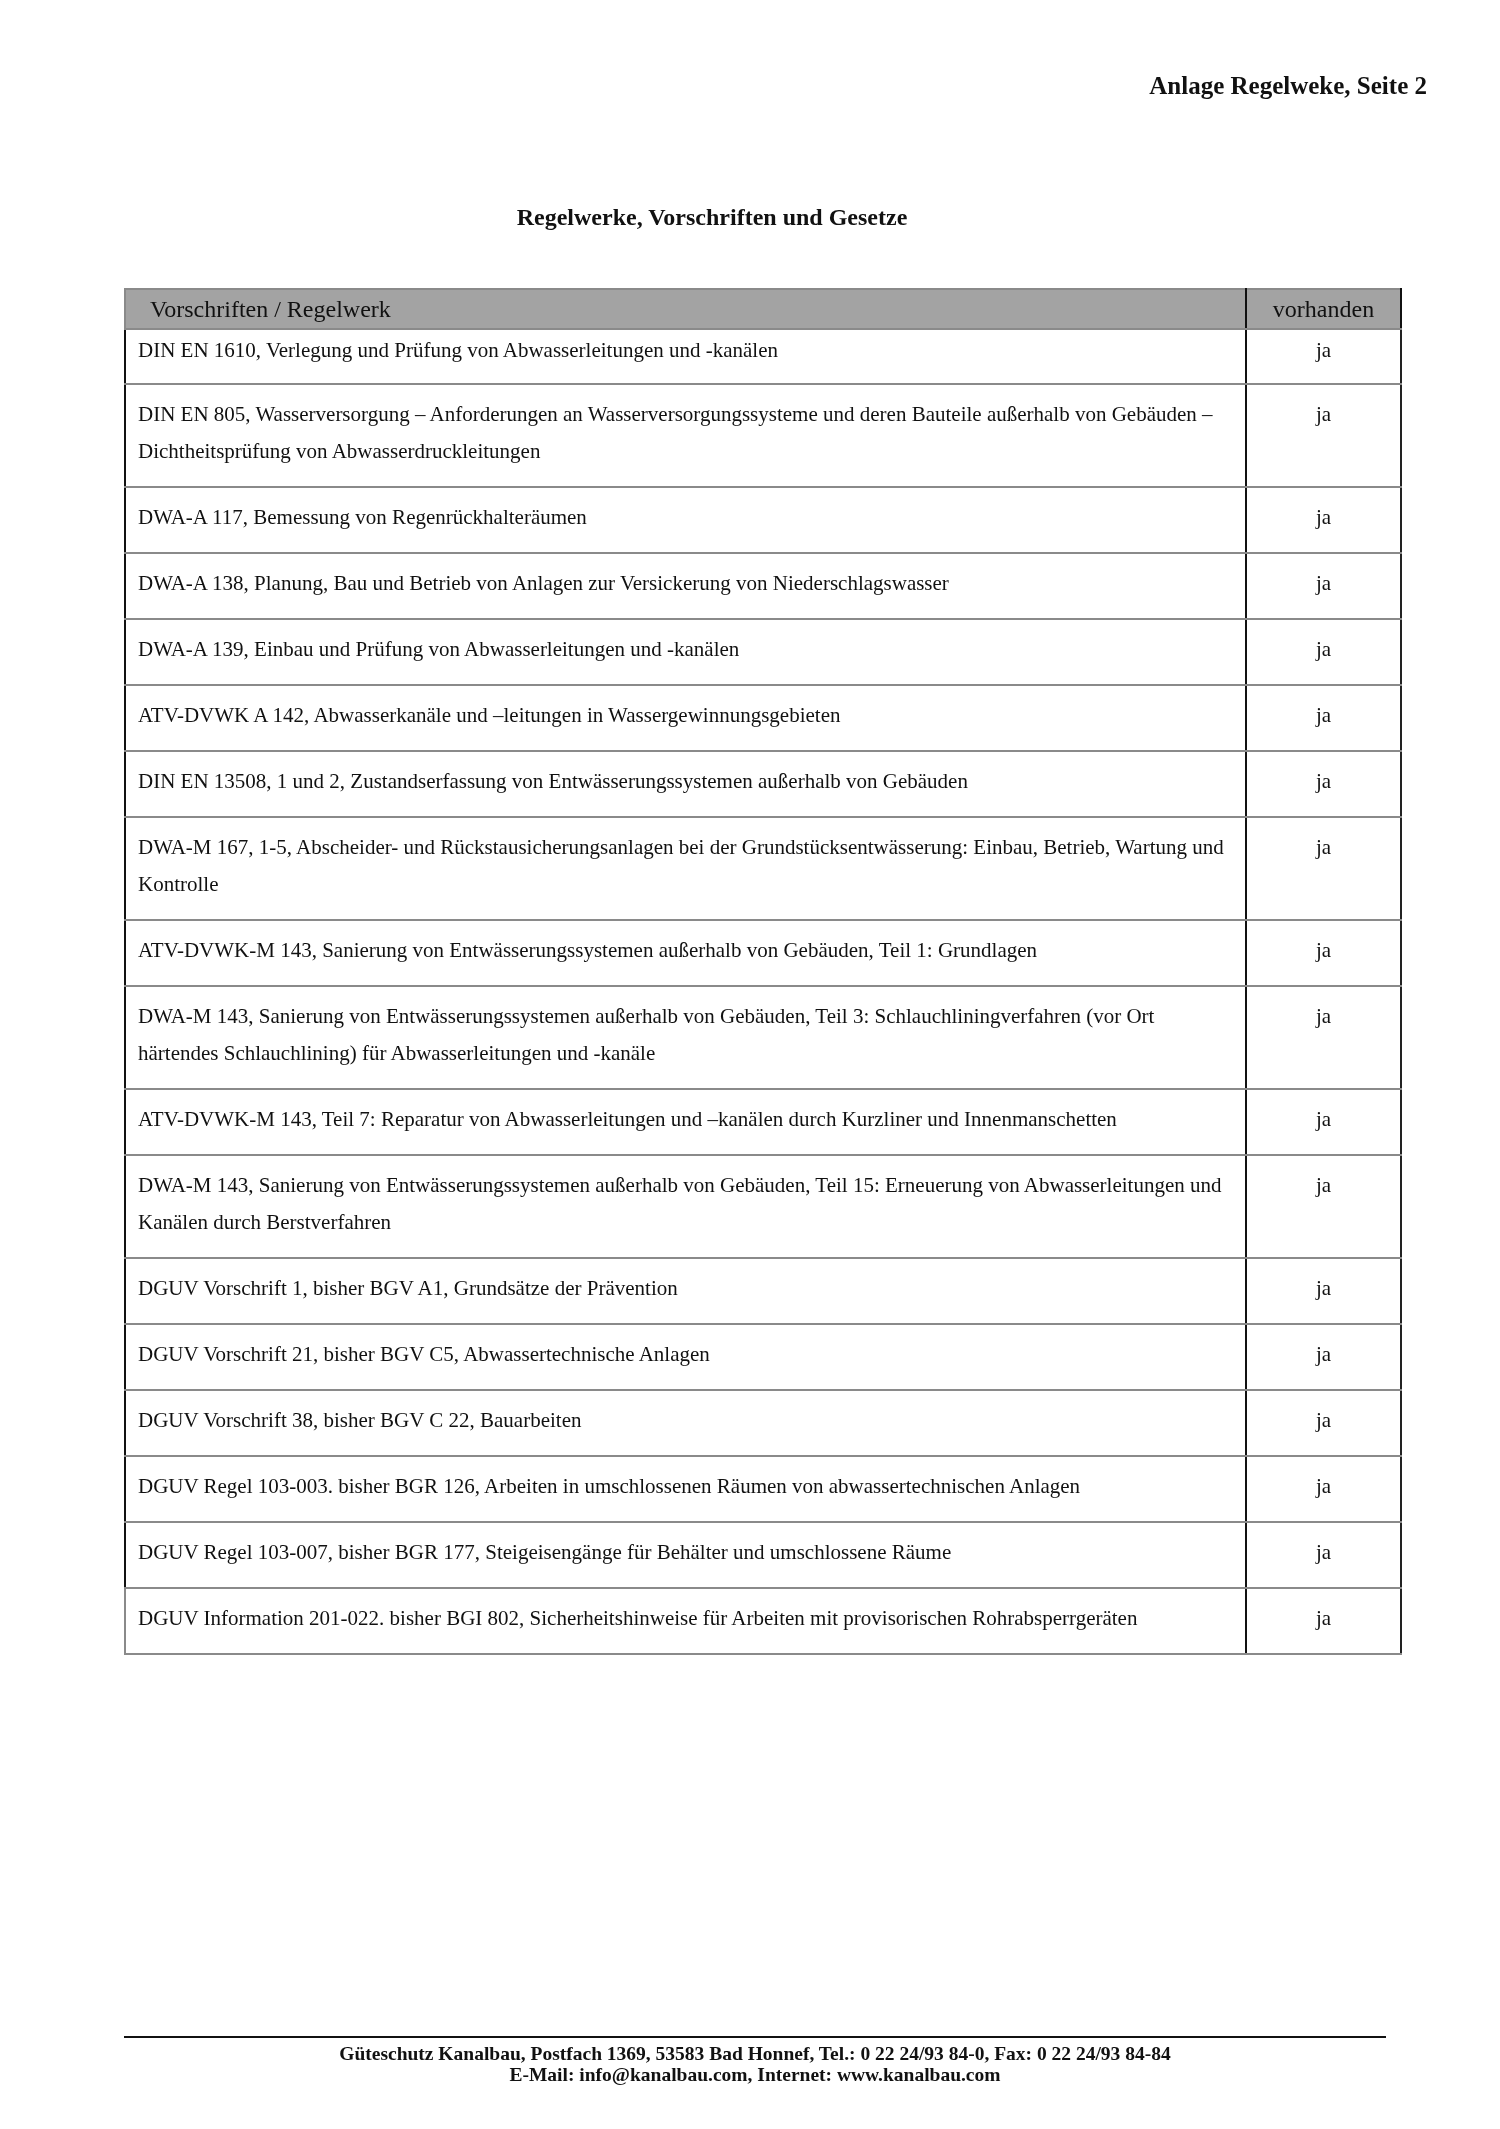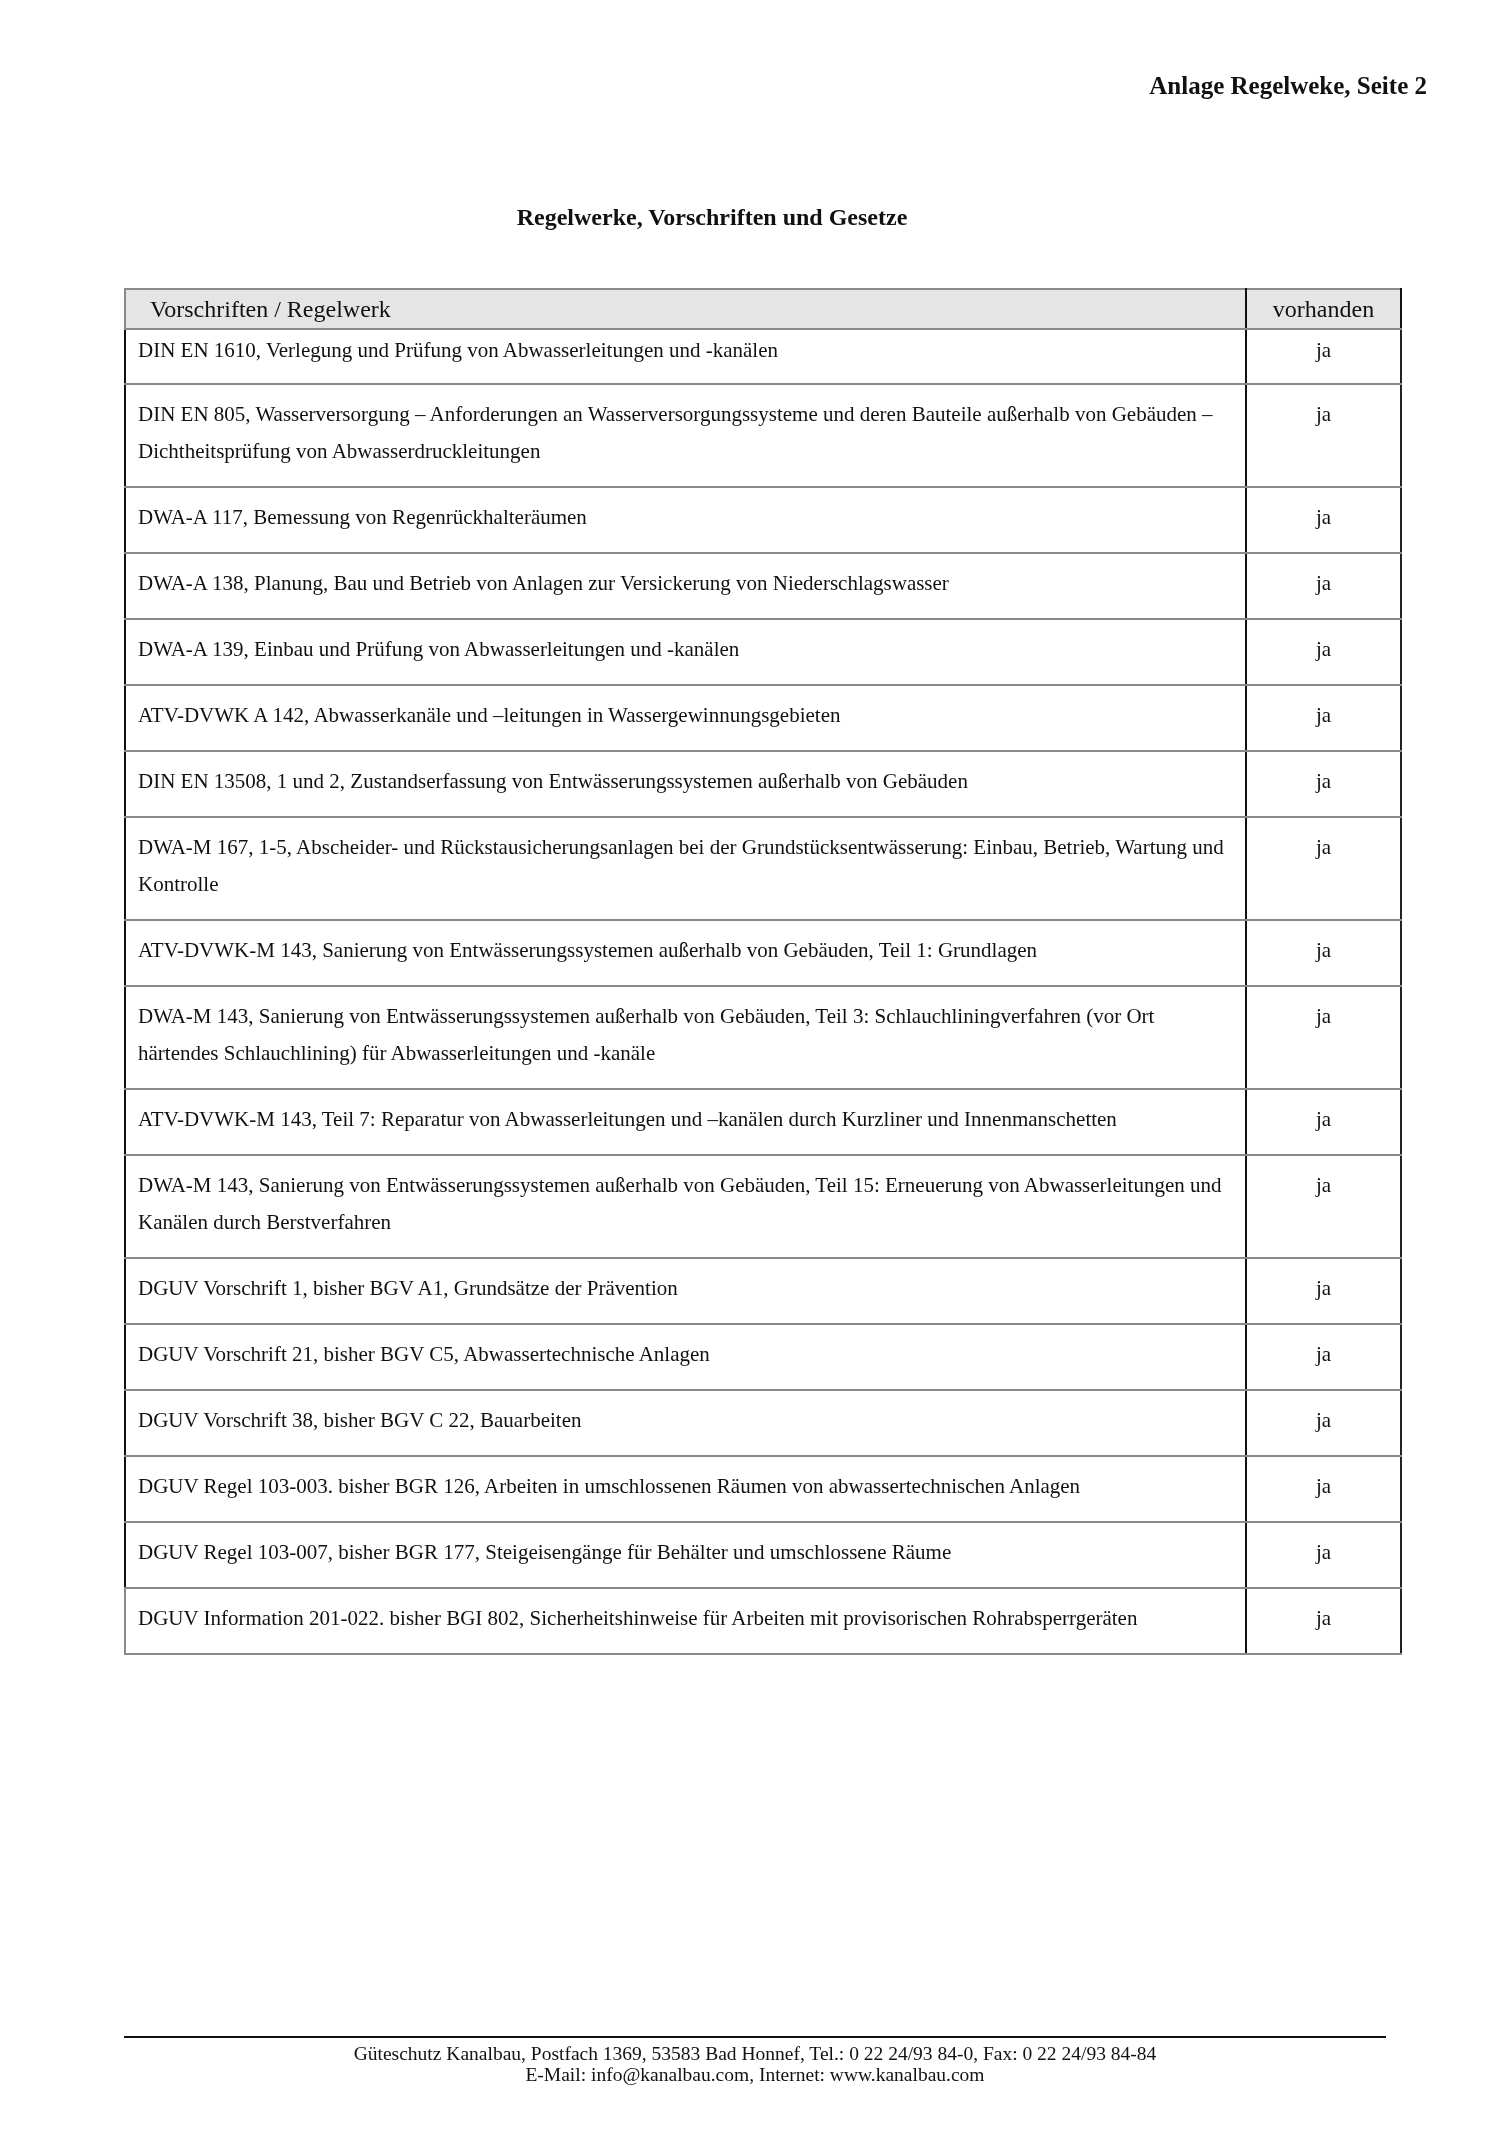--- a/index.html
+++ b/index.html
@@ -17,21 +17,21 @@
   }
   .title-inner { display: inline-block; margin-left: 0; position: relative; left: -43px; }
   table.reg-table {
     position: absolute; top: 288px; left: 124px; width: 1276px;
     border-collapse: collapse; table-layout: fixed;
     font-size: 21px;
   }
   .reg-table col.c1 { width: 1121px; }
   .reg-table col.c2 { width: 155px; }
   .reg-table th {
-    background: #e5e5e5; font-weight: normal; font-size: 24px;
+    background: #a3a3a3; font-weight: normal; font-size: 24px;
     height: 38px; padding: 0; border-top: 2px solid #8a8a8a;
     border-bottom: 2px solid #8a8a8a;
   }
   .reg-table th.h1 { text-align: left; padding-left: 24px; border-left: 2px solid #8a8a8a; border-right: 2px solid #111; }
   .reg-table th.h2 { text-align: center; border-right: 2px solid #111; }
   .reg-table td {
     vertical-align: top; border-bottom: 2px solid #8a8a8a; padding: 0;
   }
   .reg-table td.desc {
     border-left: 2px solid #111; border-right: 2px solid #111;
@@ -44,21 +44,21 @@
   .reg-table tr.first td.desc { padding-top: 2px; padding-bottom: 14px; }
   .reg-table tr.first td.val { padding-top: 2px; }
   .reg-table tr.last td { border-bottom: 2px solid #8a8a8a; }
   .reg-table tr.last td.desc { border-left: 2px solid #8a8a8a; }
   .footer-rule {
     position: absolute; top: 2036px; left: 124px; width: 1262px; height: 0;
     border-top: 2px solid #111;
   }
   .footer {
     position: absolute; top: 2043px; left: 124px; width: 1262px; text-align: center;
-    font-size: 19.5px; line-height: 21px;
+    font-size: 19.5px; line-height: 21px; font-weight: bold;
   }
 </style>
 </head>
 <body>
 
 <div class="page-header">Anlage Regelweke, Seite 2</div>
 
 <div class="doc-title">
   <span class="title-inner">Regelwerke, Vorschriften und Gesetze</span>
 </div>

